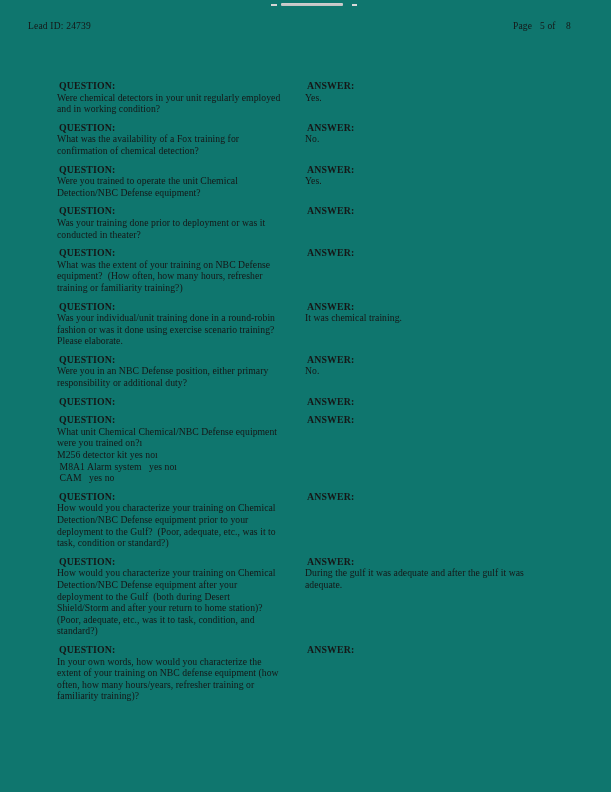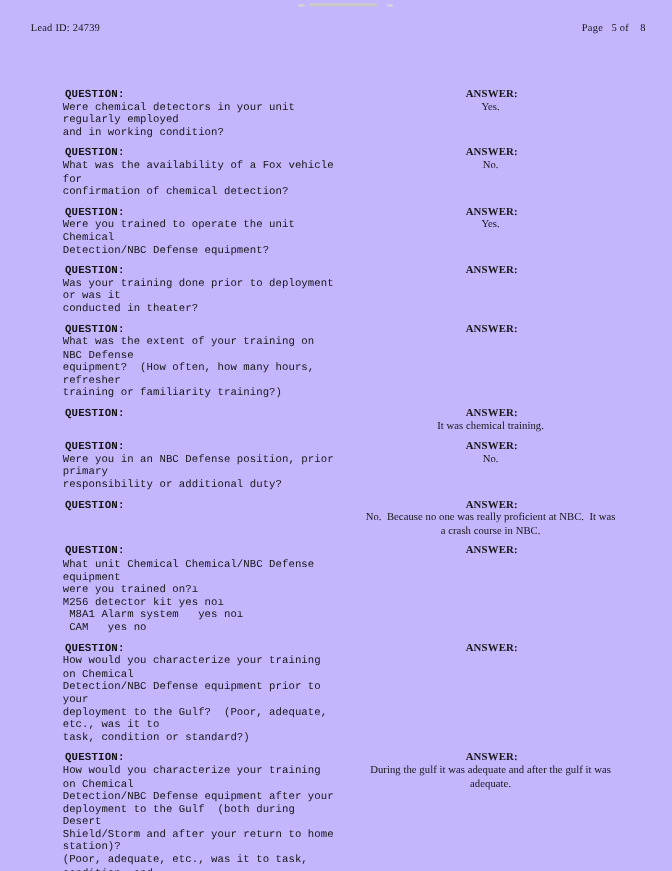--- a/index.html
+++ b/index.html
@@ -7,21 +7,21 @@
   body {
     background: #ffffff;
     font-family: "Liberation Serif", "DejaVu Serif", serif;
     color: #161616;
     position: relative;
     overflow: hidden;
   }
   .page {
     position: absolute;
     inset: 0;
-    background: #c4b5fd;
+    background: #0f766e;
   }
   
   .scan-artifact {
     position: absolute;
     top: 3px;
     left: 271px;
     width: 86px;
     height: 4px;
   }
   .scan-artifact .dash-start {
@@ -40,46 +40,44 @@
   .header-left {
     position: absolute;
     left: 28px;
     top: 21px;
     font-size: 9.5px;
     letter-spacing: 0.2px;
     white-space: pre;
   }
   .header-right {
     position: absolute;
-    right: 24px;
+    right: 40px;
     top: 21px;
     font-size: 9.5px;
     letter-spacing: 0.2px;
     white-space: pre;
   }
   .content {
     position: absolute;
     left: 57px;
     top: 80px;
     width: 530px;
   }
   .qa-row {
     display: flex;
     align-items: flex-start;
     margin-bottom: 7px;
   }
   .q-cell {
     flex: 0 0 248px;
     width: 248px;
-    font-family: Liberation Mono, monospace;
   }
   .a-cell {
     flex: 1 1 auto;
     min-width: 0;
-    text-align: center;
   }
   .qa-label {
     font-weight: bold;
     font-size: 9.8px;
     line-height: 11.6px;
     letter-spacing: 0.15px;
     padding-left: 2px;
   }
   .qa-body {
     font-size: 9.7px;
@@ -113,21 +111,21 @@
         </div>
         <div class="a-cell">
           <div class="qa-label">ANSWER:</div>
           <div class="qa-body">Yes.</div>
         </div>
       </div>
 
       <div class="qa-row">
         <div class="q-cell">
           <div class="qa-label">QUESTION:</div>
-          <div class="qa-body">What was the availability of a Fox vehicle for
+          <div class="qa-body">What was the availability of a Fox training for
 confirmation of chemical detection?</div>
         </div>
         <div class="a-cell">
           <div class="qa-label">ANSWER:</div>
           <div class="qa-body">No.</div>
         </div>
       </div>
 
       <div class="qa-row">
         <div class="q-cell">
@@ -161,47 +159,48 @@
 training or familiarity training?)</div>
         </div>
         <div class="a-cell">
           <div class="qa-label">ANSWER:</div>
         </div>
       </div>
 
       <div class="qa-row">
         <div class="q-cell">
           <div class="qa-label">QUESTION:</div>
+          <div class="qa-body">Was your individual/unit training done in a round-robin
+fashion or was it done using exercise scenario training?
+Please elaborate.</div>
         </div>
         <div class="a-cell">
           <div class="qa-label">ANSWER:</div>
           <div class="qa-body">It was chemical training.</div>
         </div>
       </div>
 
       <div class="qa-row">
         <div class="q-cell">
           <div class="qa-label">QUESTION:</div>
-          <div class="qa-body">Were you in an NBC Defense position, prior primary
+          <div class="qa-body">Were you in an NBC Defense position, either primary
 responsibility or additional duty?</div>
         </div>
         <div class="a-cell">
           <div class="qa-label">ANSWER:</div>
           <div class="qa-body">No.</div>
         </div>
       </div>
 
       <div class="qa-row">
         <div class="q-cell">
           <div class="qa-label">QUESTION:</div>
         </div>
         <div class="a-cell">
           <div class="qa-label">ANSWER:</div>
-          <div class="qa-body">No.  Because no one was really proficient at NBC.  It was
-a crash course in NBC.</div>
         </div>
       </div>
 
       <div class="qa-row">
         <div class="q-cell">
           <div class="qa-label">QUESTION:</div>
           <div class="qa-body">What unit Chemical Chemical/NBC Defense equipment
 were you trained on?ı
 M256 detector kit yes noı
  M8A1 Alarm system   yes noı
@@ -239,20 +238,24 @@
         <div class="a-cell">
           <div class="qa-label">ANSWER:</div>
           <div class="qa-body">During the gulf it was adequate and after the gulf it was
 adequate.</div>
         </div>
       </div>
 
       <div class="qa-row">
         <div class="q-cell">
           <div class="qa-label">QUESTION:</div>
+          <div class="qa-body">In your own words, how would you characterize the
+extent of your training on NBC defense equipment (how
+often, how many hours/years, refresher training or
+familiarity training)?</div>
         </div>
         <div class="a-cell">
           <div class="qa-label">ANSWER:</div>
           <div class="qa-body"></div>
         </div>
       </div>
     </div>
 
 </div>
 

